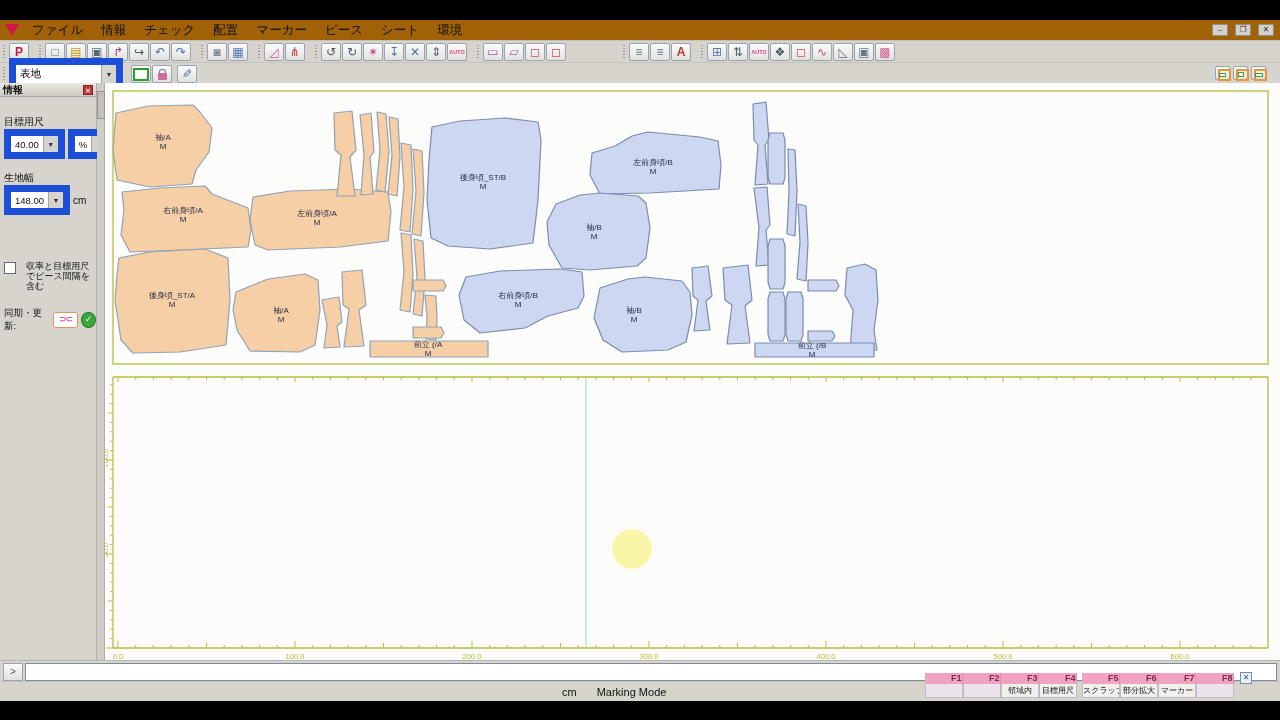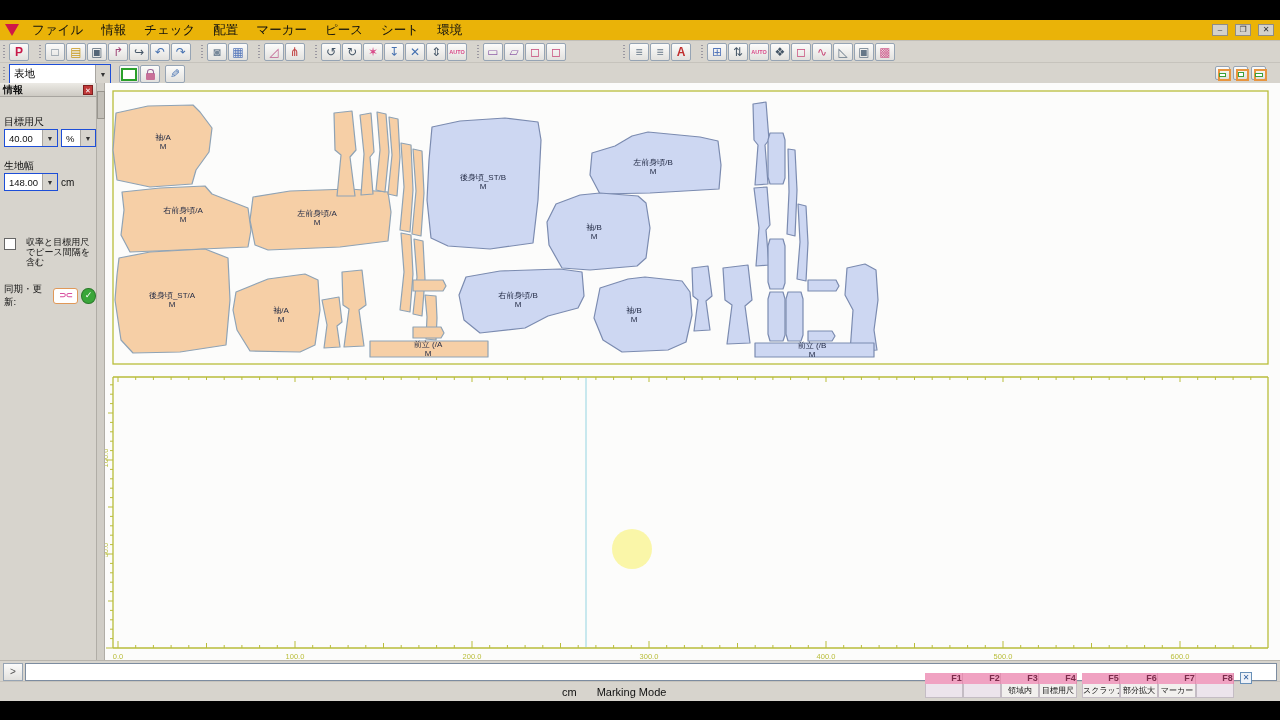--- a/index.html
+++ b/index.html
@@ -1,35 +1,35 @@
 <!DOCTYPE html>
 <html><head>
 <meta charset="utf-8">
 <style>
   html,body{margin:0;padding:0;background:#444;}
   .screen{position:relative;width:1280px;height:720px;background:#000;overflow:hidden;
           font-family:"Liberation Sans","DejaVu Sans",sans-serif;-webkit-font-smoothing:antialiased;}
   .app{position:absolute;top:20px;left:0;width:1280px;height:681px;background:#d7d4cd;}
 
   
-  .menubar{height:20px;display:flex;align-items:center;background:#eab308;border-bottom:1px solid #c2bfb8;padding-left:3px;}
+  .menubar{height:20px;display:flex;align-items:center;background:#a16207;border-bottom:1px solid #c2bfb8;padding-left:3px;}
   .logo{width:0;height:0;border-left:7px solid transparent;border-right:7px solid transparent;border-top:12px solid #d01848;margin:0 4px 0 2px;}
   .menu-item{padding:2px 9px;font-size:12.5px;color:#101010;white-space:nowrap;}
   .winbtns{margin-left:auto;display:flex;gap:7px;padding-right:6px;}
   .winbtn{width:16px;height:12px;background:#d4d1ca;border:1px solid #8f8d86;font-size:8px;line-height:10px;text-align:center;color:#333;padding:0;}
 
   
   .toolbar{display:flex;align-items:center;height:21px;background:#d7d4cd;border-bottom:1px solid #c6c3bc;padding-left:0;position:relative;}
   .toolbar2{height:22px;}
   .tb-group{display:flex;align-items:center;}
   .grip{width:4px;height:16px;margin-right:3px;background-image:radial-gradient(#9a97a0 35%,transparent 40%);background-size:4px 3px;}
   .tbtn{width:20px;height:18px;margin-right:1px;background:linear-gradient(#fcfcfb,#e2e1de);border:1px solid #96a4b4;border-radius:2px;display:flex;align-items:center;justify-content:center;padding:0;font-family:inherit;}
   .tbtn span{font-size:12px;line-height:12px;}
   .tbtn.auto span{font-size:5.5px;font-weight:bold;letter-spacing:0;}
-  .combo{display:flex;height:18px;border:1px solid #1d4ed8;background:#fff;font-size:10.5px;align-items:center;justify-content:center;}
+  .combo{display:flex;height:18px;border:7px solid #1d4ed8;background:#fff;font-size:10.5px;align-items:center;justify-content:center;}
   .combo .val{padding:0 4px;flex:1;white-space:nowrap;overflow:hidden;}
   .combo .arrow{width:14px;height:100%;background:#d7d4cd;border-left:1px solid #a8a5a0;display:flex;align-items:center;justify-content:center;font-size:7px;color:#333;}
   .fabric-combo{width:100px;margin-right:8px;}
   .icon-frame{width:12px;height:9px;border:2px solid #2aa02a;background:#fff;display:block;}
   .mini-lock{width:9px;height:7px;background:#c87098;border-radius:1px;position:relative;margin-top:4px;display:block;}
   .mini-lock:before{content:'';position:absolute;top:-4px;left:1px;width:5px;height:4px;border:1.5px solid #9a6a9a;border-bottom:none;border-radius:3px 3px 0 0;}
   .pencil{color:#4470b0;font-size:12px;transform:scaleX(-1);display:block;}
   .arrbtns{position:absolute;right:14px;top:3px;display:flex;gap:3px;}
   .arrbtn{width:15px;height:14px;background:linear-gradient(#fcfcfb,#e2e1de);border:1px solid #96a4b4;border-radius:2px;position:relative;padding:0;}
   .arrbtn i{position:absolute;left:2px;top:2px;width:9px;height:8px;border:2px solid #e8953e;display:block;}
@@ -63,21 +63,21 @@
   .cmd-btn{width:20px;height:18px;background:linear-gradient(#fcfcfb,#e2e1de);border:1px solid #96a4b4;font-size:10px;color:#555;line-height:16px;text-align:center;padding:0;}
   .cmd-input{flex:1;height:16px;background:#fff;border:1px solid #7c8ca0;font-size:11px;padding:0 3px;font-family:inherit;}
   .statusrow{position:absolute;left:0;bottom:0;width:1280px;height:19px;background:#d7d4cd;border-top:1px solid #c6c3bc;font-size:11px;color:#101010;display:flex;align-items:center;}
   .unit{margin-left:562px;}
   .mode{margin-left:20px;}
 
   
   .fkeys{position:absolute;right:46px;bottom:3px;display:flex;gap:5px;z-index:6;}
   .fgroup{display:flex;}
   .fcell{width:38px;}
-  .fhead{height:11px;background:#f0a2c2;color:#7c2c4c;font-size:9px;font-weight:bold;text-align:center;line-height:11px;border-right:1px solid #e090b0;padding-left:26px;}
+  .fhead{height:11px;background:#f0a2c2;color:#7c2c4c;font-size:9px;font-weight:bold;line-height:11px;border-right:1px solid #e090b0;padding-left:26px;}
   .flabel{height:13px;background:#f2f0ee;border:1px solid #c4bcc4;border-top:none;font-size:8px;text-align:center;line-height:13px;overflow:hidden;white-space:nowrap;color:#101010;}
   .flabel.empty{background:#ece4ec;}
   .fclose{position:absolute;right:28px;bottom:17px;width:12px;height:12px;background:#eef2f8;border:1px solid #6890b8;color:#3060a0;font-size:8px;line-height:10px;text-align:center;z-index:7;padding:0;}
   .blackbar-top{position:absolute;top:0;left:0;width:1280px;height:20px;background:#000;}
   .blackbar-bottom{position:absolute;top:701px;left:0;width:1280px;height:19px;background:#000;}
 </style>
 </head>
 <body>
 
 <div class="screen">

